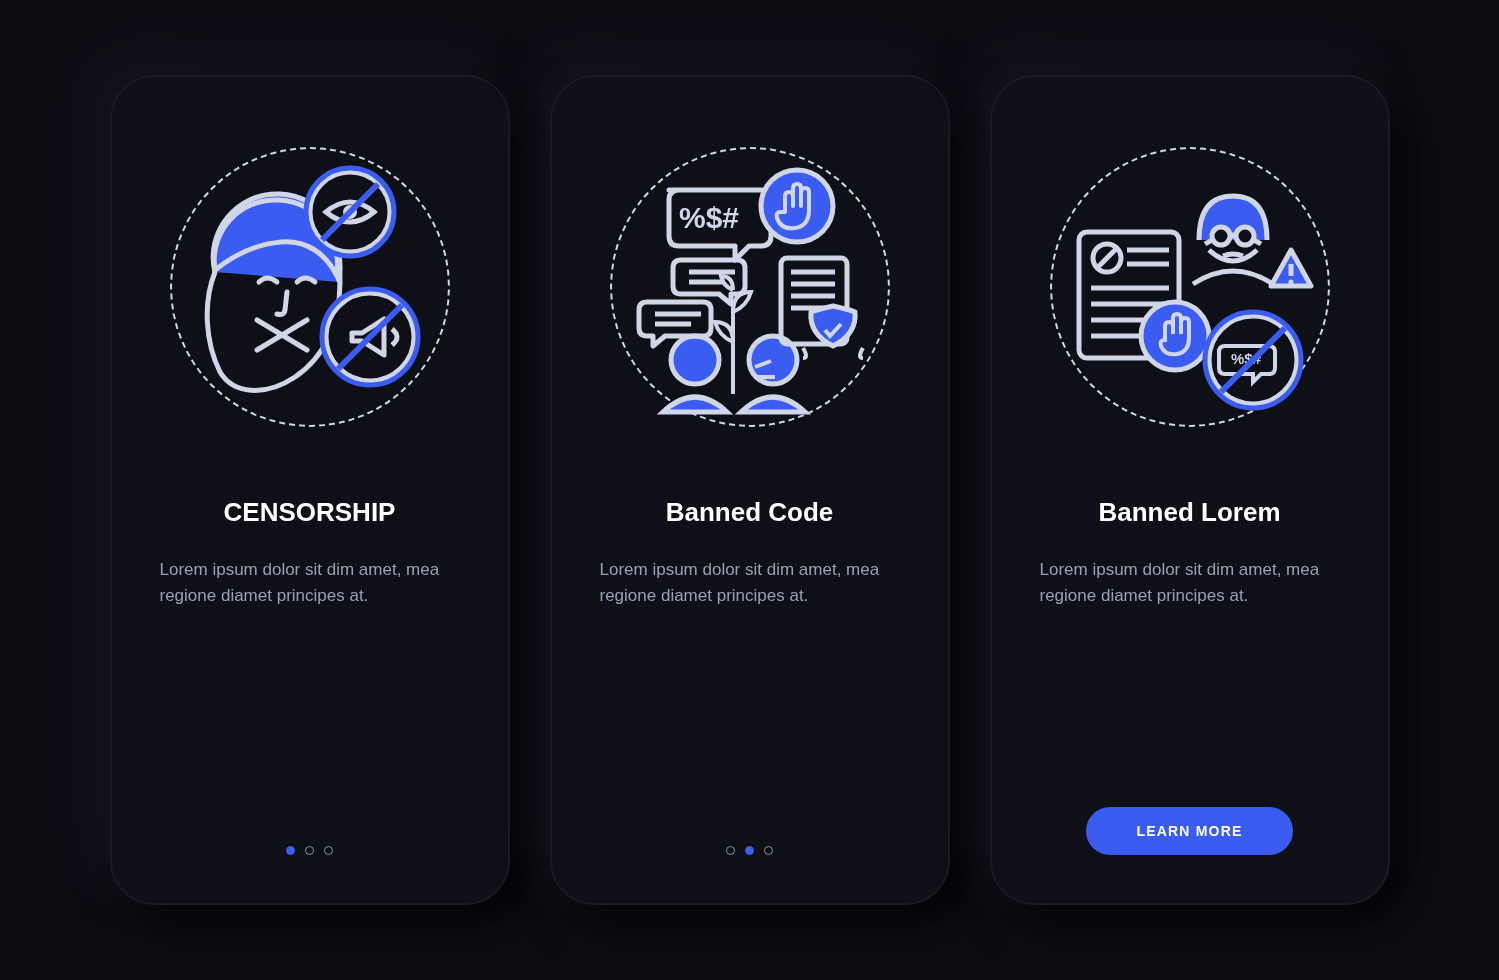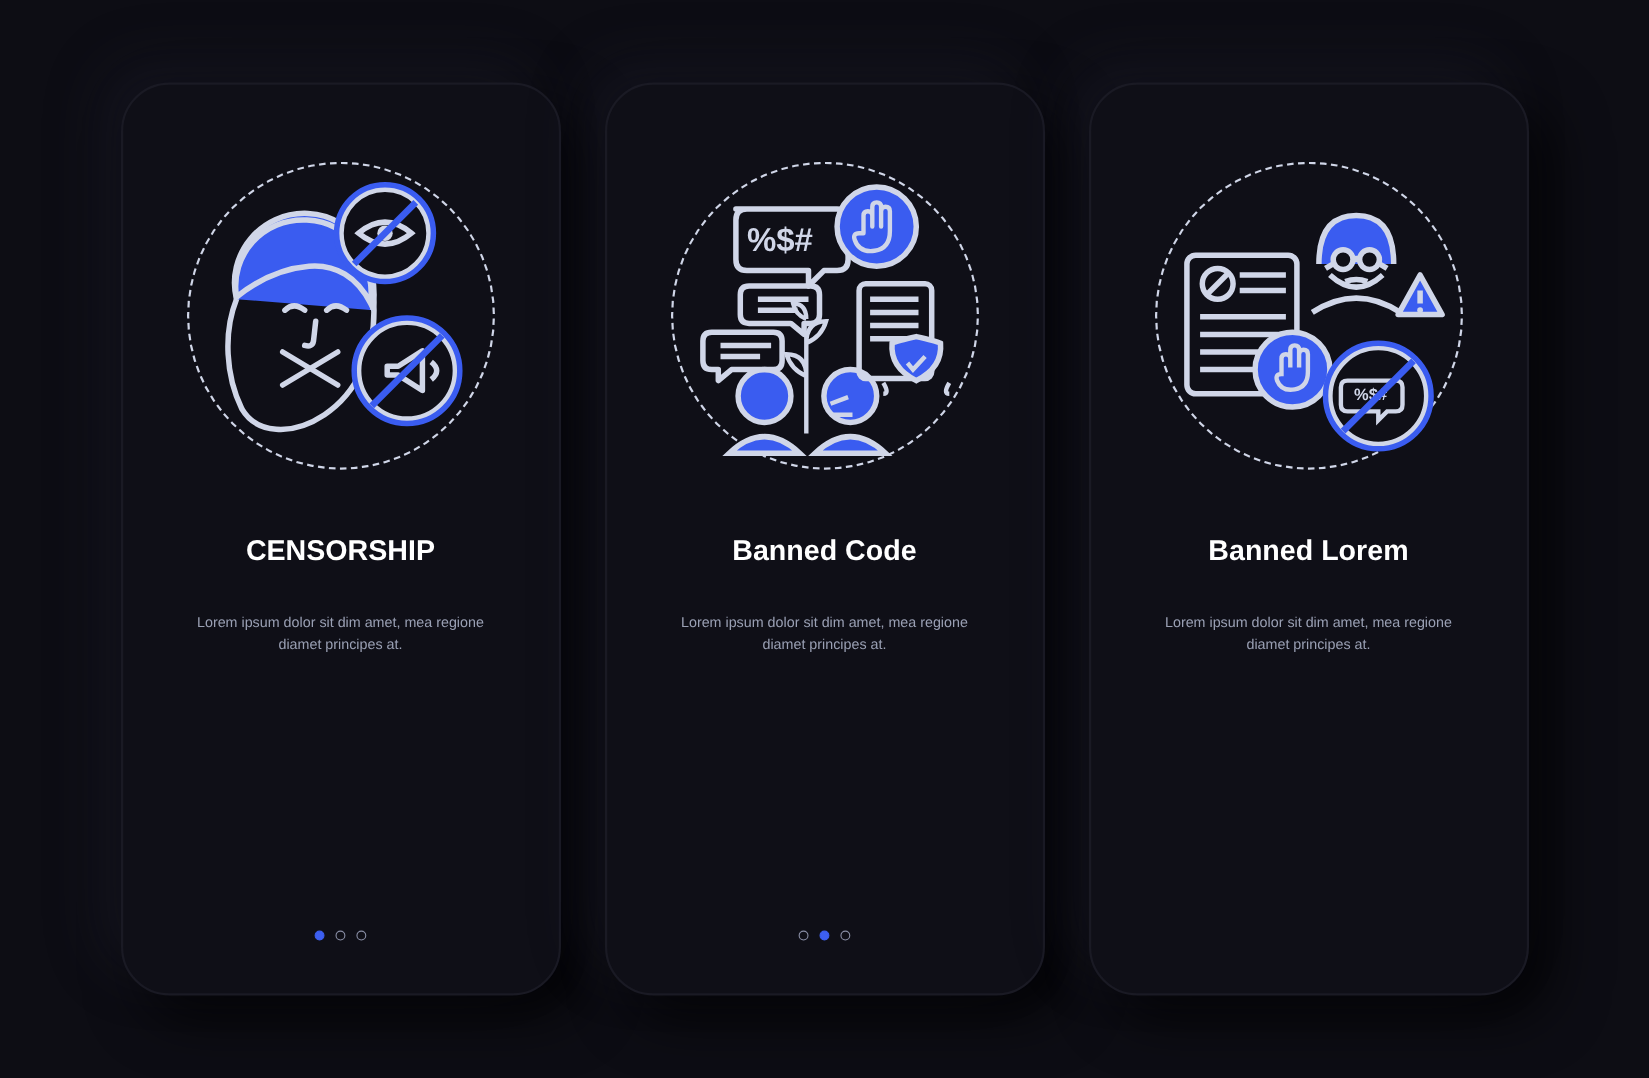--- a/index.html
+++ b/index.html
@@ -44,29 +44,28 @@
   .illustration svg {
     position: relative;
     z-index: 2;
     width: 290px;
     height: 290px;
   }
   .title {
     color: #ffffff;
     font-size: 26px;
     font-weight: 700;
-    margin-top: 48px;
+    margin-top: 60px;
     text-align: center;
   }
   .desc {
     color: #9aa0b4;
-    font-size: 13px;
+    font-size: 17px;
     line-height: 1.55;
-    text-align: center;
-    margin-top: 40px;
+    margin-top: 29px;
     max-width: 300px;
   }
   .spacer { flex: 1; }
   .dots {
     display: flex;
     gap: 10px;
     align-items: center;
     margin-bottom: 4px;
   }
   .dot {
@@ -244,13 +243,14 @@
         <circle r="48" fill="none" stroke="#3a5cf0" stroke-width="5"></circle>
         <path d="M-28 -14 h44 q6 0 6 6 v16 q0 6 -6 6 h-8 l-8 8 v-8 h-28 q-6 0 -6 -6 v-16 q0 -6 6 -6 Z" fill="none" stroke="#d0d6e8" stroke-width="4"></path>
         <text x="-22" y="4" font-size="15" font-weight="700" fill="#d0d6e8">%$#</text>
         <line x1="-32" y1="32" x2="32" y2="-32" stroke="#3a5cf0" stroke-width="6"></line>
       </g>
     </svg>
   </div>
   <h2 class="title">Banned Lorem</h2>
   <p class="desc">Lorem ipsum dolor sit dim amet, mea regione diamet principes at.</p>
   <div class="spacer"></div>
+  <button class="cta">LEARN MORE</button>
 </div>
 
 </body></html>

